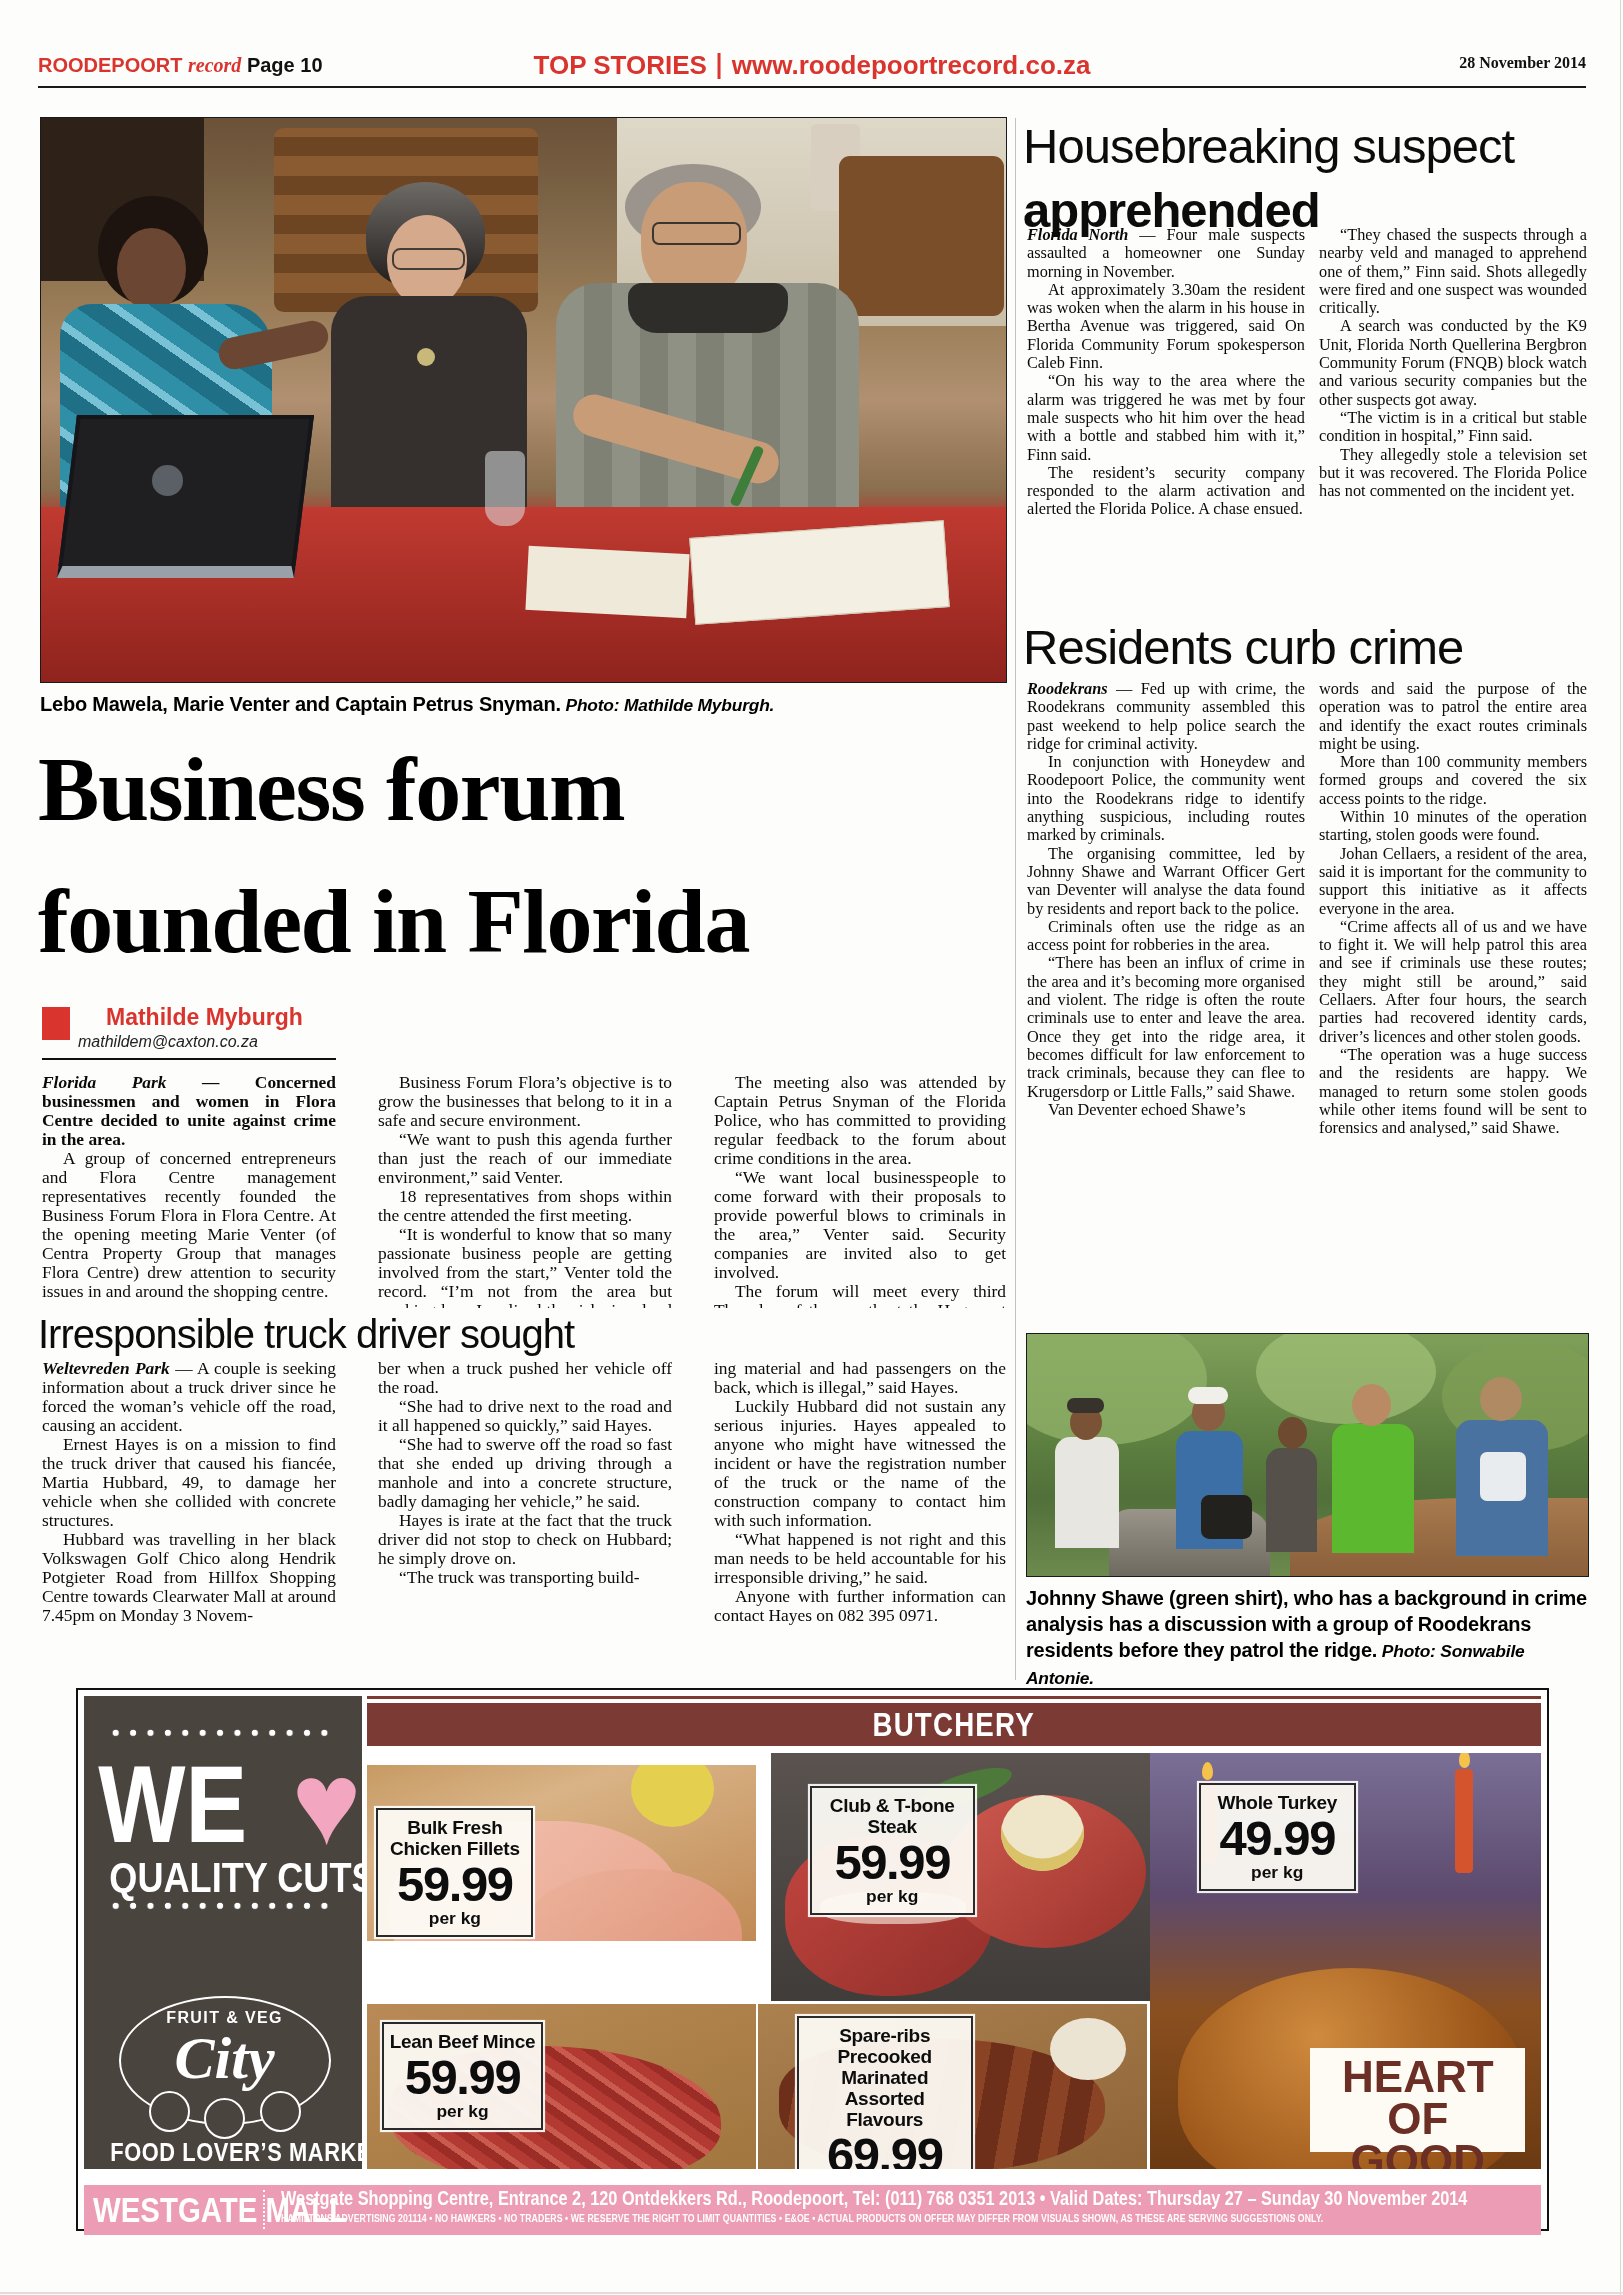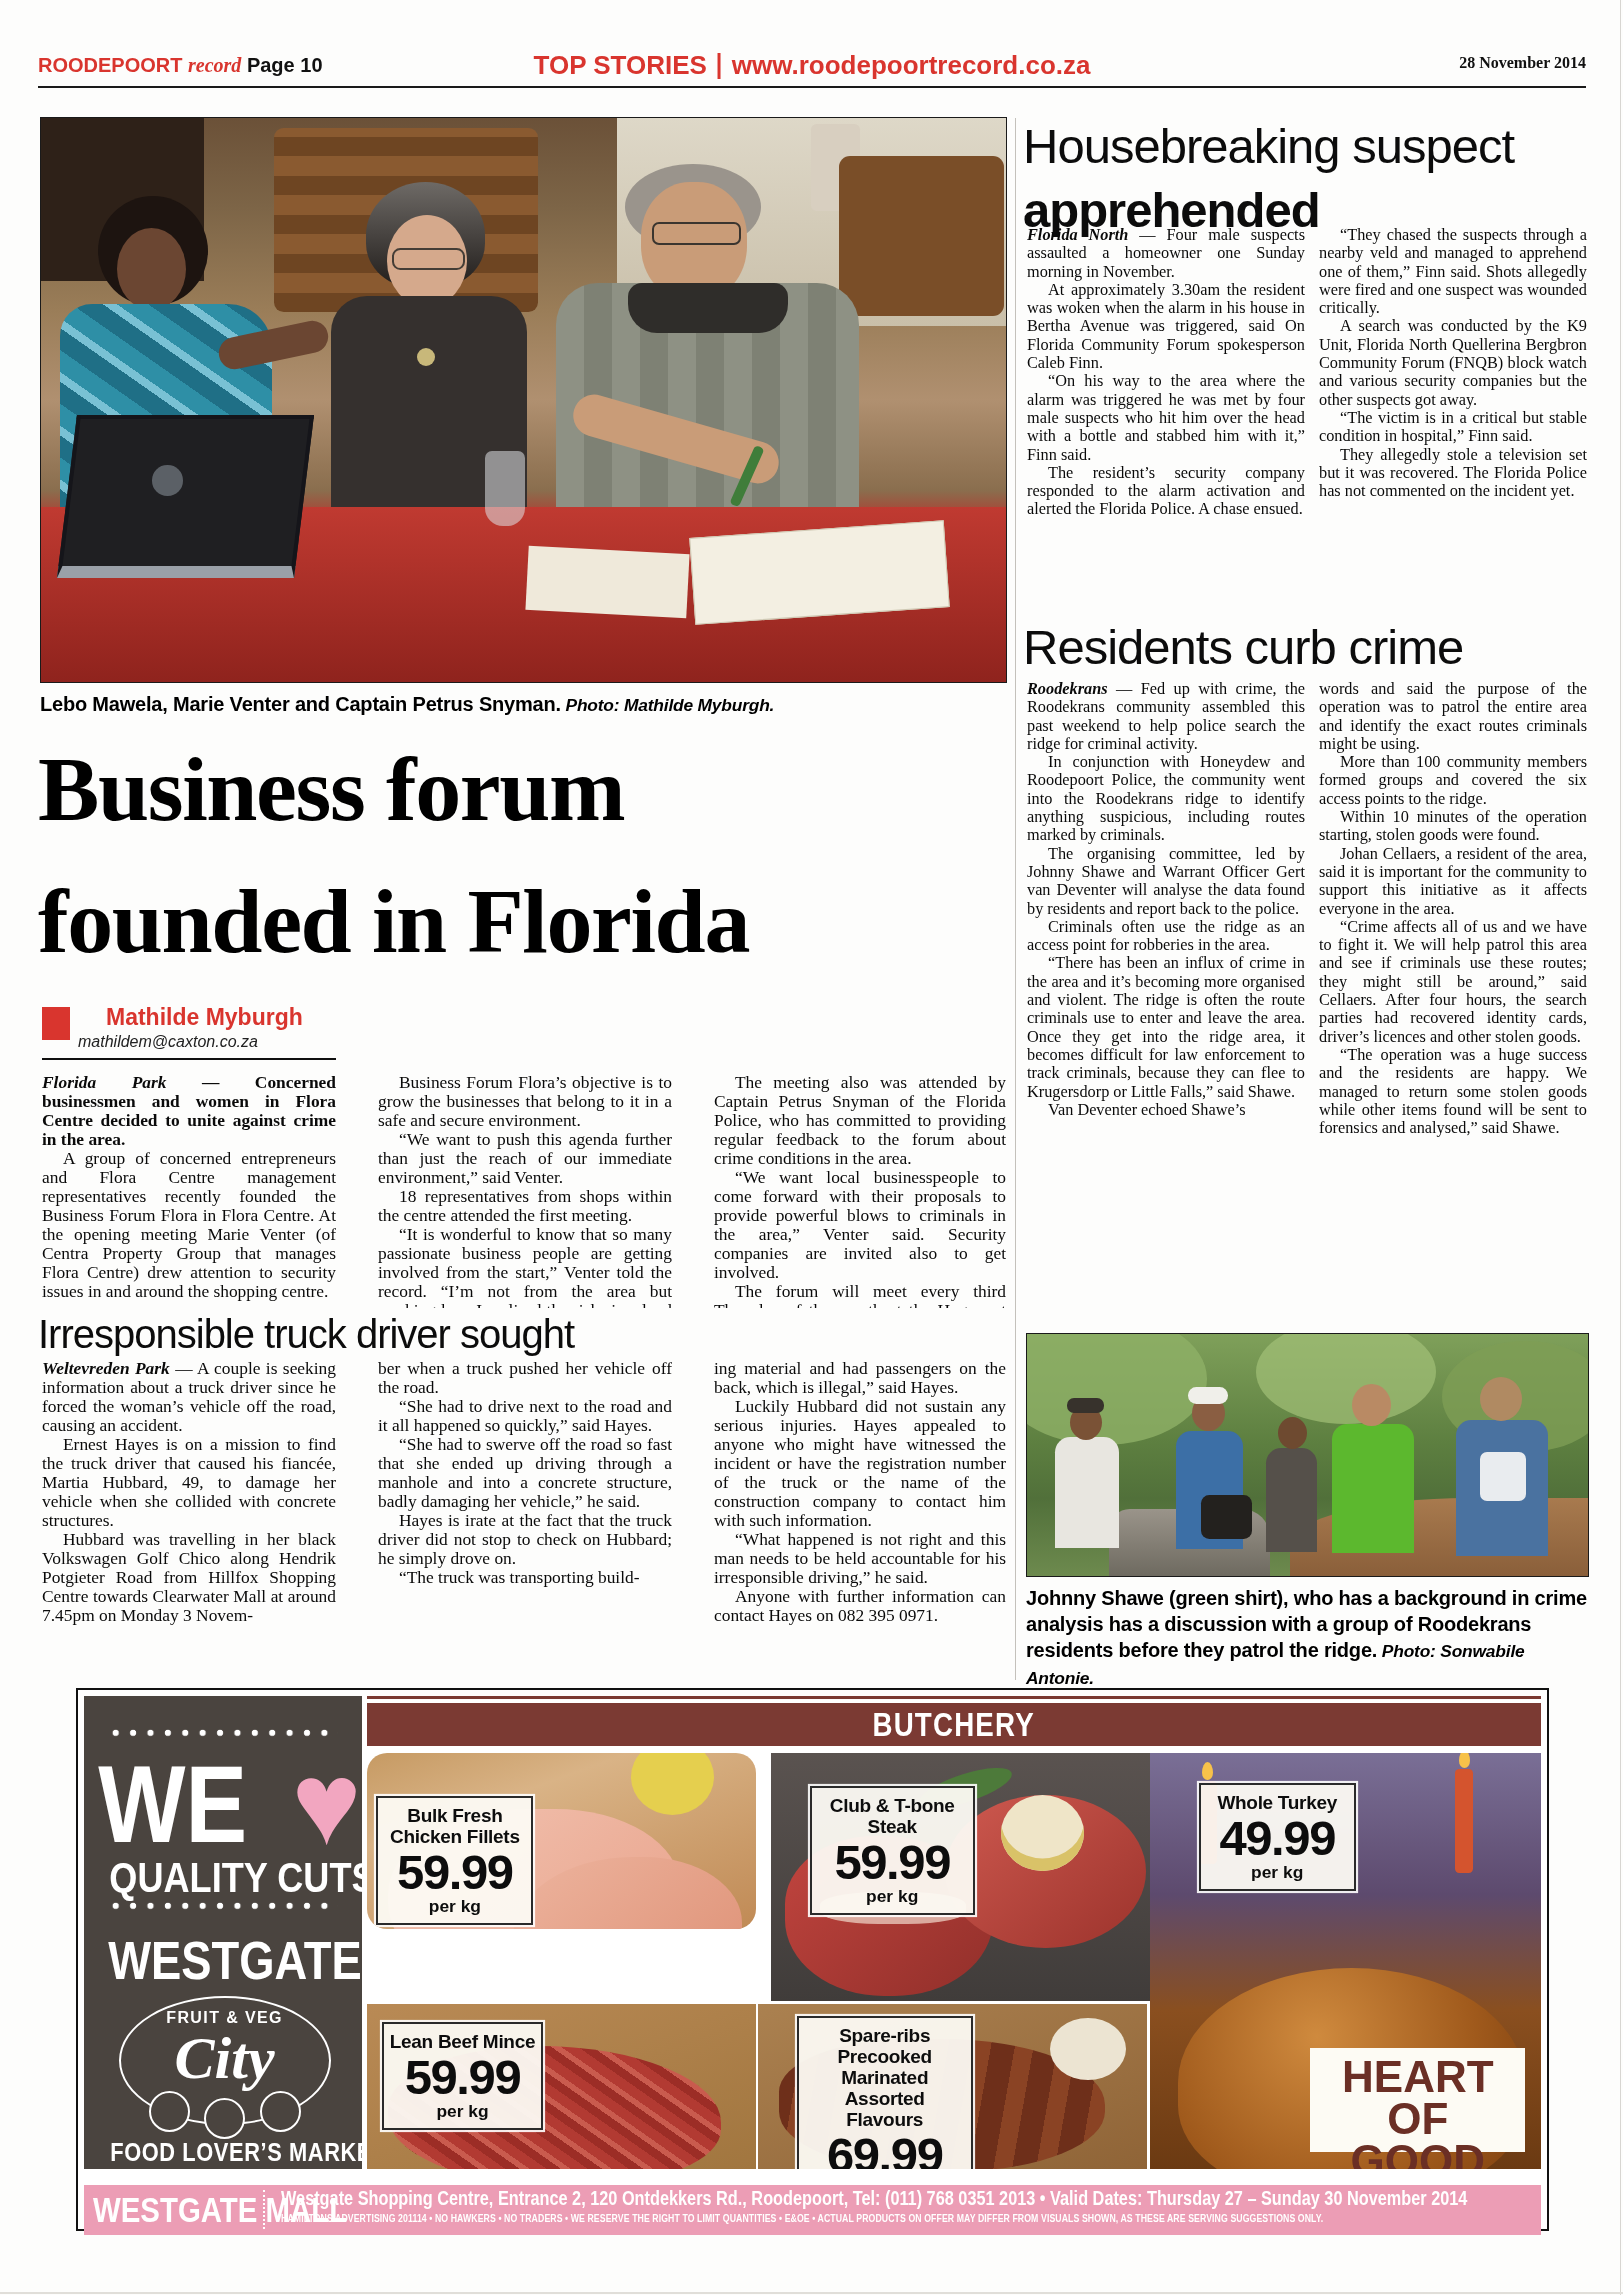--- a/index.html
+++ b/index.html
@@ -126,21 +126,21 @@
   .fv-logo{position:absolute;left:35px;top:300px;width:208px;height:125px;border:2.8px solid #fff;border-radius:50%;}
   .fv-top{position:absolute;left:0;top:11px;width:100%;text-align:center;font-size:16px;font-weight:bold;letter-spacing:1.4px;color:#fff;}
   .fv-city{position:absolute;left:0;top:26px;width:100%;text-align:center;font-family:"Liberation Serif",serif;font-style:italic;font-weight:bold;font-size:60px;color:#fff;}
   .fv-f1,.fv-f2,.fv-f3{position:absolute;bottom:-9.7px;width:37px;height:37px;border:2.8px solid #fff;border-radius:50%;background:#4a443f;}
   .fv-f1{left:28px;} .fv-f2{left:83px;bottom:-16.7px;} .fv-f3{left:139px;}
   .ad-flm{position:absolute;left:0;top:441px;width:100%;font-size:26px;font-weight:bold;letter-spacing:0.7px;}
   .ad-main{position:absolute;left:283px;top:0;width:1174px;height:473px;}
   .butch-stripe{position:absolute;left:0;top:0;width:100%;height:3.5px;background:#7b3a33;}
   .butch-band{position:absolute;left:0;top:7.6px;width:100%;height:43px;background:#7b3a33;color:#fff;text-align:center;font-size:33px;font-weight:bold;letter-spacing:1.4px;line-height:43px;}
   .tile{position:absolute;overflow:hidden;}
-  .t-chicken{left:0;top:57px;width:389px;height:176px;background:linear-gradient(160deg,#c69a63 0%,#d9b386 30%,#c08a55 100%);border-radius:20px;}
+  .t-chicken{left:0;top:69px;width:389px;height:176px;background:linear-gradient(160deg,#c69a63 0%,#d9b386 30%,#c08a55 100%);}
   .t-steak{left:391px;top:57px;width:389px;height:248px;background:linear-gradient(180deg,#5a5350 0%,#403c3a 100%);margin-left:13px;}
   .t-turkey{left:783px;top:57px;width:391px;height:416px;background:linear-gradient(180deg,#7a6f96 0%,#5d4a6e 34%,#8a4f1f 62%,#6b3a12 100%);}
   .t-mince{left:0;top:308px;width:389px;height:165px;background:linear-gradient(160deg,#b98a55,#a1763f);}
   .t-ribs{left:391px;top:308px;width:389px;height:165px;background:linear-gradient(160deg,#ab8150,#8f6437);}
   .chick1{position:absolute;left:21px;top:56px;width:292px;height:180px;border-radius:50% 45% 55% 50%;background:linear-gradient(140deg,#f2c4b2,#e8a088);}
   .chick2{position:absolute;left:146px;top:104px;width:229px;height:153px;border-radius:55% 45% 50% 50%;background:linear-gradient(140deg,#edb49e,#dd8f74);}
   .lemon{position:absolute;right:42px;top:-14px;width:83px;height:76px;border-radius:50%;background:#e5cf4e;}
   .meat1{position:absolute;left:14px;top:83px;width:208px;height:160px;border-radius:45% 55% 50% 50%;background:linear-gradient(140deg,#c2453f,#912f2a);}
   .meat2{position:absolute;left:174px;top:42px;width:201px;height:153px;border-radius:50%;background:linear-gradient(140deg,#cf5a50,#9c332c);}
   .meat-fat{position:absolute;left:49px;top:139px;width:146px;height:32px;border-radius:40%;background:#e8c8bc;opacity:.8;}
@@ -334,21 +334,20 @@
 <div class="ad">
   <div class="ad-body">
     <div class="ad-left">
       <div class="dots dots1"></div>
       <div class="ad-we">
         <span class="cond we-word">WE</span>
         <span class="heart">♥</span>
       </div>
       <div class="ad-quality"><span class="cond">QUALITY CUTS</span></div>
       <div class="dots dots2"></div>
-      <div class="ad-westgate"><span class="cond">WESTGATE</span></div>
       <div class="fv-logo">
         <div class="fv-top">FRUIT &amp; VEG</div>
         <div class="fv-city">City</div>
         <div class="fv-f1"></div>
         <div class="fv-f2"></div>
         <div class="fv-f3"></div>
       </div>
       <div class="ad-flm"><span class="cond">FOOD LOVER’S MARKET</span></div>
     </div>
 

